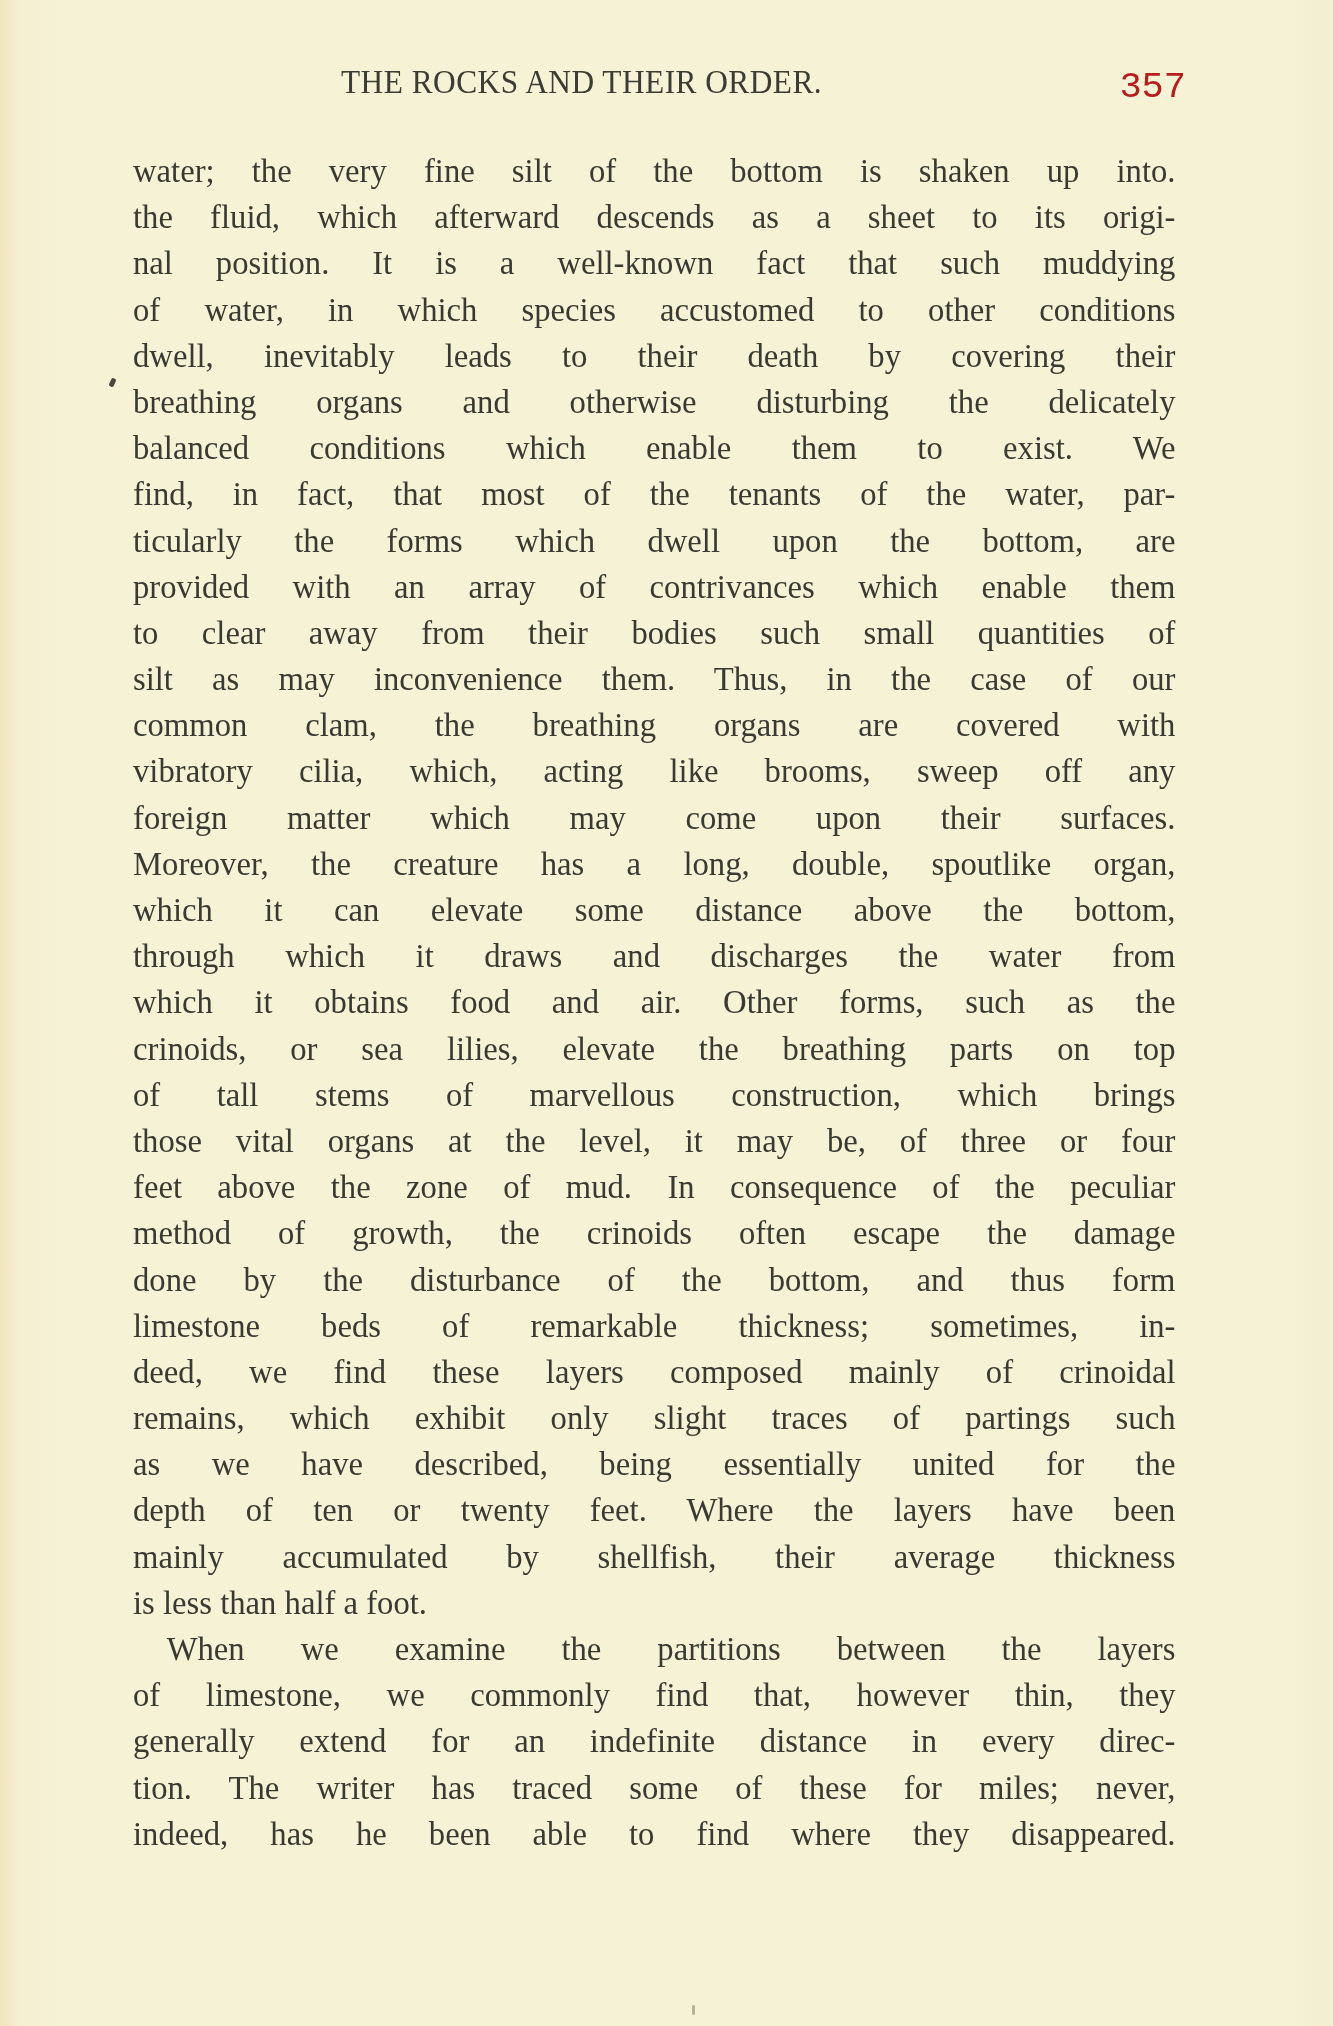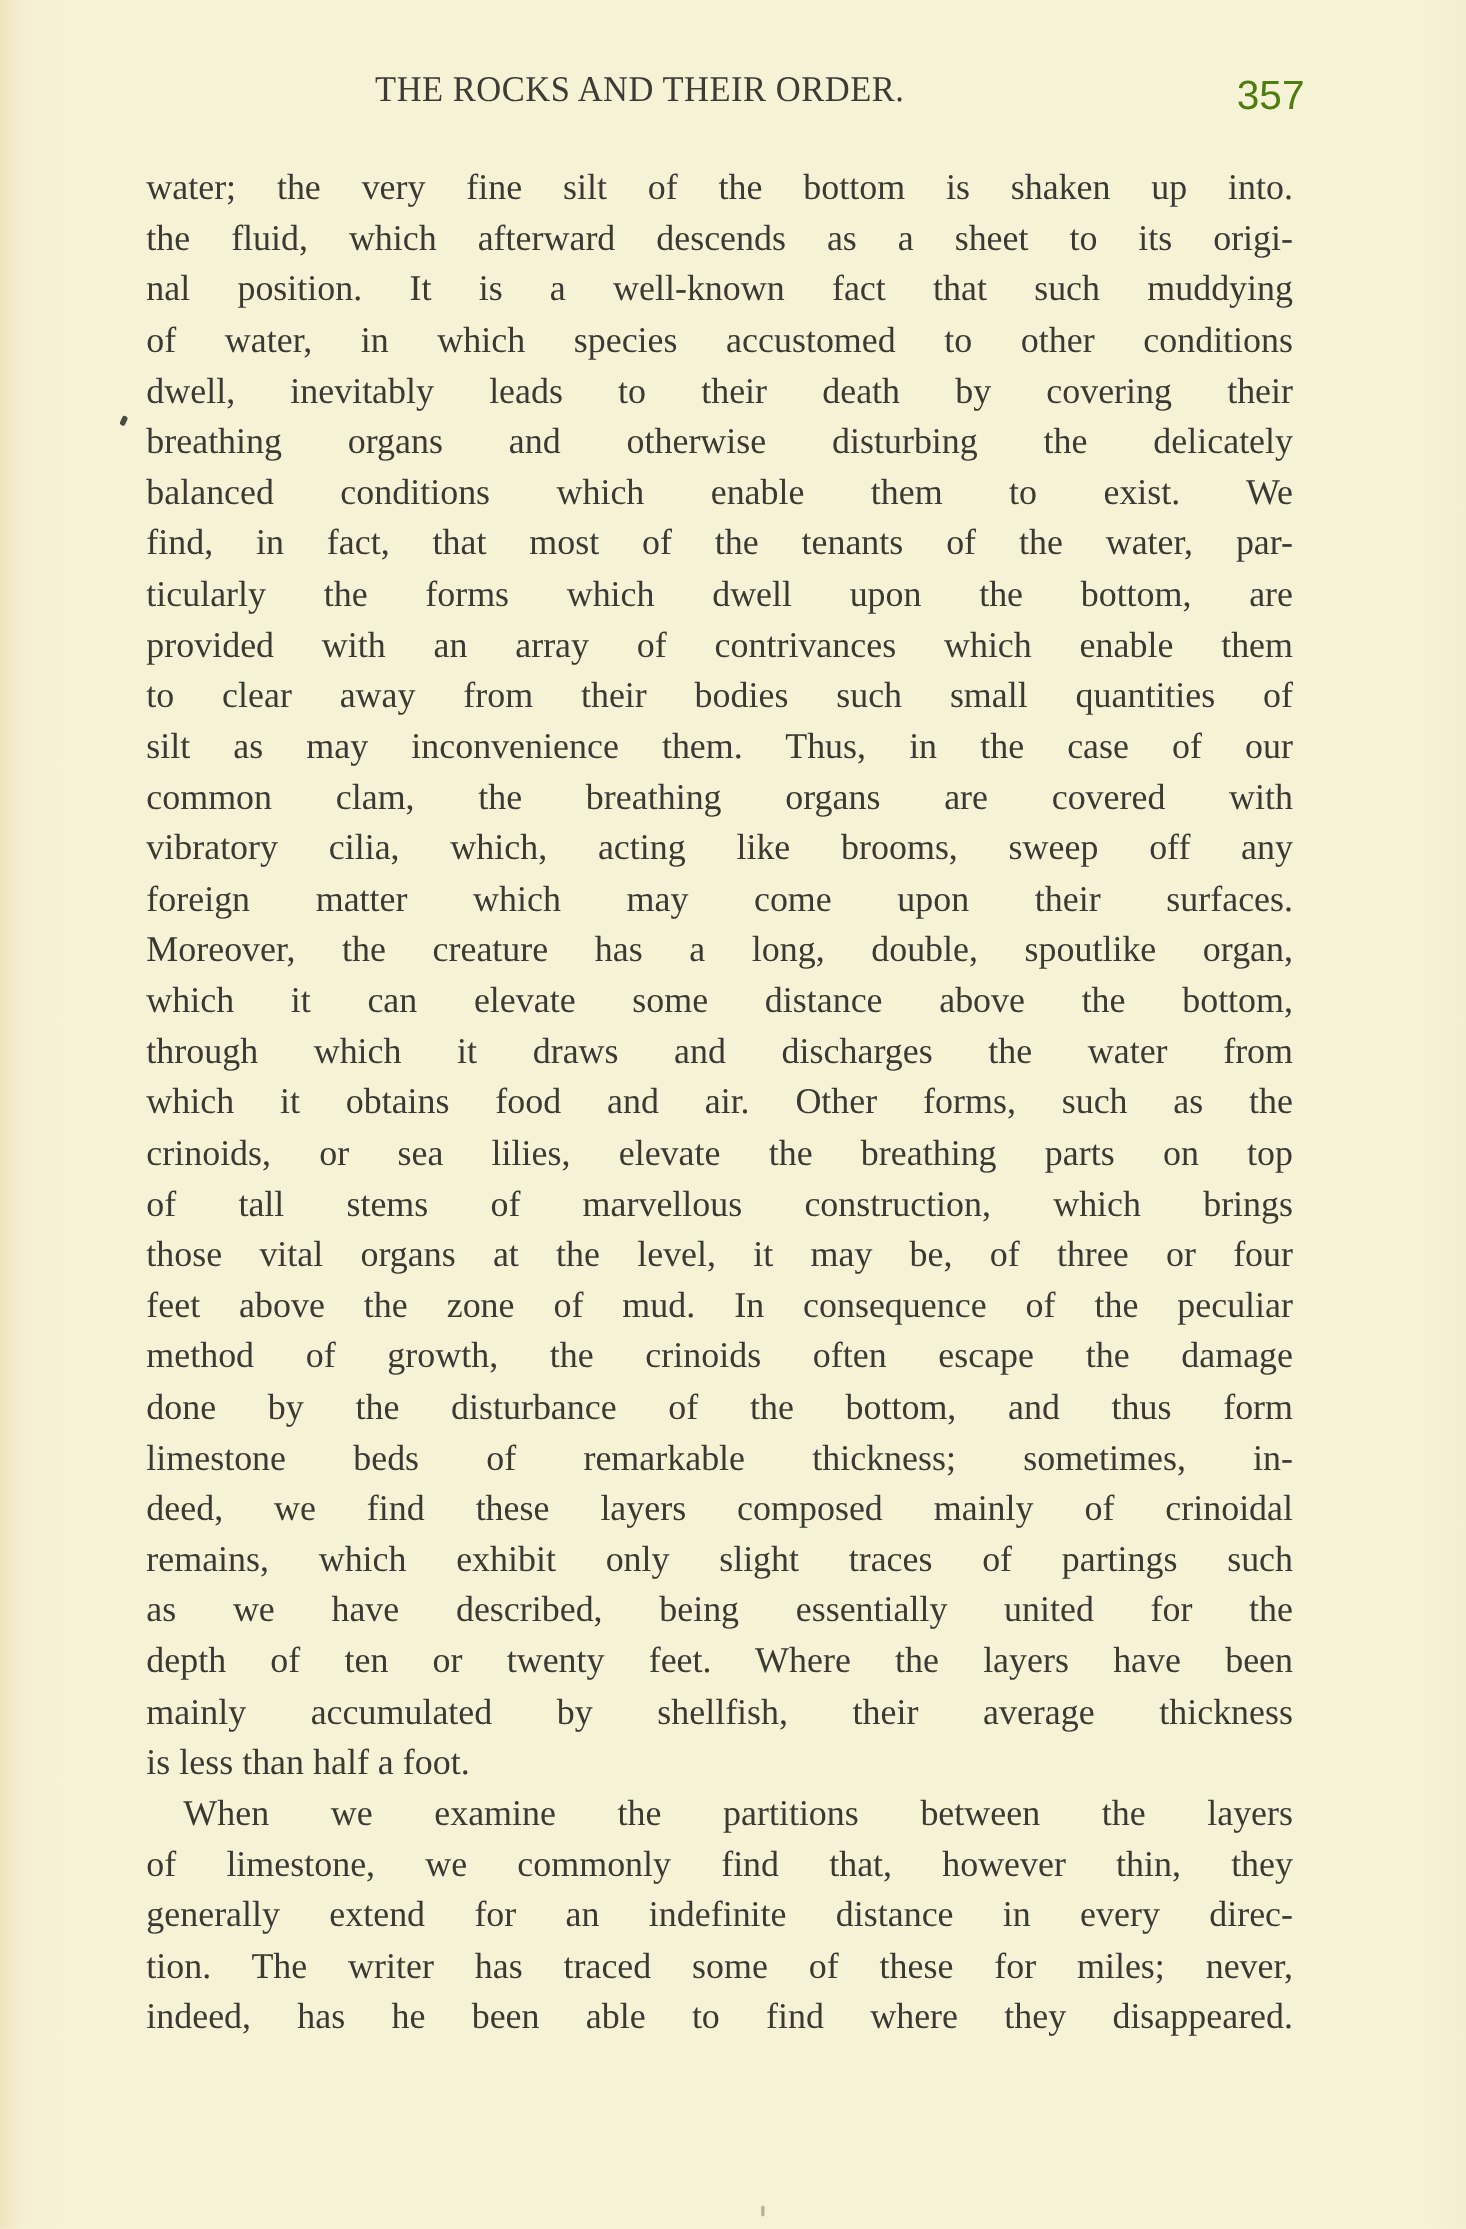--- a/index.html
+++ b/index.html
@@ -38,23 +38,23 @@
       letter-spacing: 0.5px;
       transform: scaleX(0.95);
       transform-origin: left top;
       color: #3c3c35;
       white-space: nowrap;
     }
     .page-number {
       position: absolute;
       right: 0;
       top: 2px;
-      font-family: Liberation Sans, sans-serif;
+      font-family: Liberation Mono, monospace;
       font-size: 37px;
-      color: #4d7c0f;
+      color: #b91c1c;
     }
     .body-text {
       position: absolute;
       left: 117px;
       top: 148px;
       width: 1053px;
     }
     .line {
       height: 46.2px;
       line-height: 46.2px;

